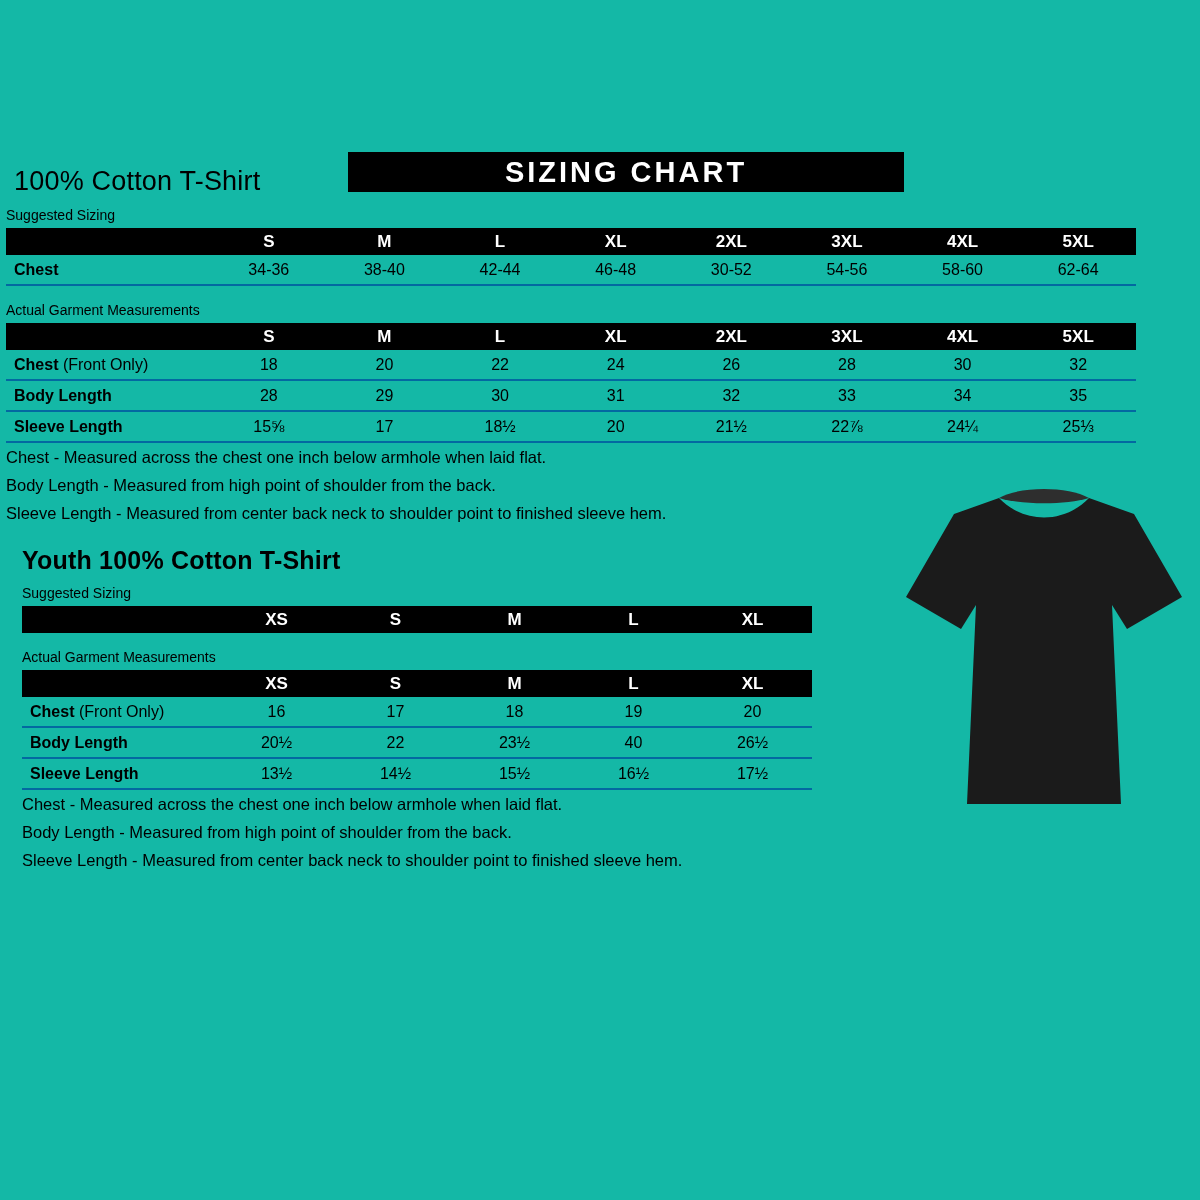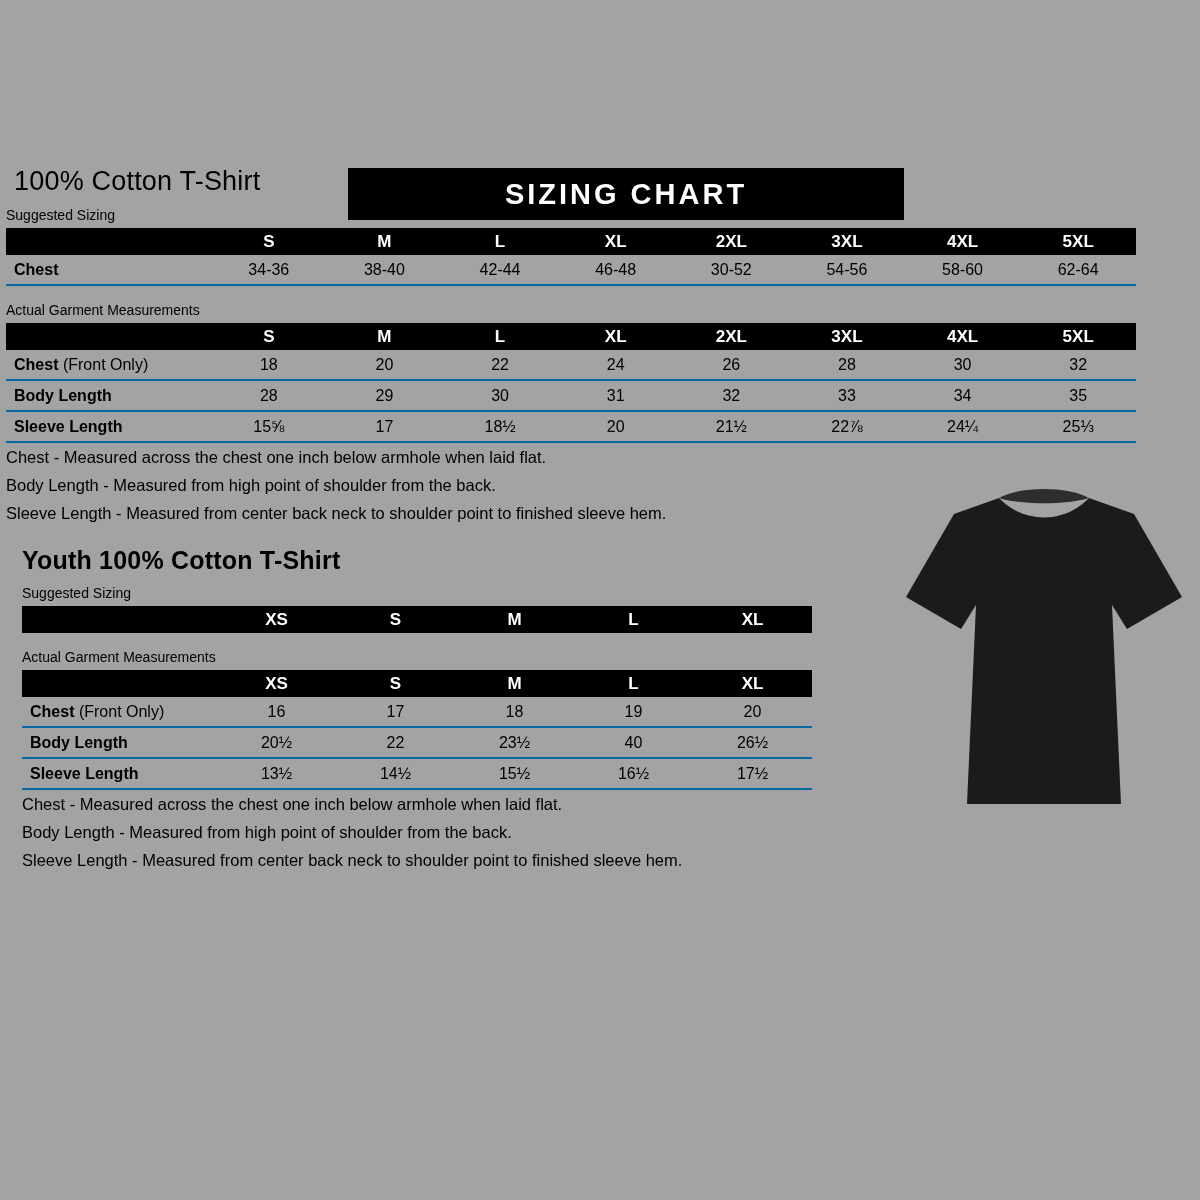--- a/index.html
+++ b/index.html
@@ -1,27 +1,27 @@
 <!DOCTYPE html>
 <html><head>
 <meta charset="utf-8">
 <style>
   html,body { margin:0; padding:0; background:#ffffff; }
   .page {
     position:relative; width:1200px; height:1200px;
-    background:#a3a3a3; color:#000;
+    background:#14b8a6; color:#000;
     font-family:"Liberation Sans", sans-serif;
     overflow:hidden;
   }
   .title {
     position:absolute; left:14px; top:166px;
     font-size:27px; font-weight:500; letter-spacing:.2px;
   }
   .banner {
-    position:absolute; left:348px; top:168px; width:556px; height:52px;
+    position:absolute; left:348px; top:152px; width:556px; height:40px;
     background:#000; color:#fff; display:flex; align-items:center; justify-content:center;
     font-size:29px; font-weight:800; letter-spacing:3px;
   }
   .adult-section { position:absolute; left:6px; top:207px; width:1130px; }
   .youth-section { position:absolute; left:22px; top:546px; width:790px; }
   .section-label { font-size:14px; margin:0 0 5px 0; }
   .youth-title { font-size:25px; font-weight:700; margin:0 0 10px 0; letter-spacing:.2px; }
   .gap-label { margin-top:16px; }
 
   .sizing-table { width:100%; }

